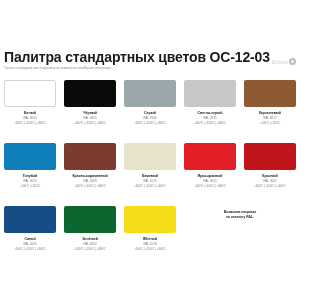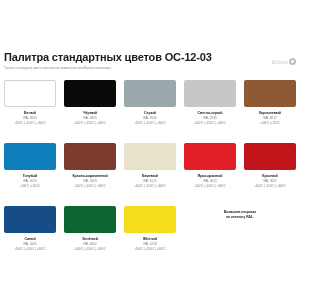--- a/index.html
+++ b/index.html
@@ -31,21 +31,21 @@
   .header {
     position: absolute;
     left: 0;
     top: 52px;
     width: 300px;
     height: 26px;
     box-sizing: border-box;
     padding: 0 4px;
   }
   .title {
-    font-size: 11px;
+    font-size: 14px;
     font-weight: bold;
     letter-spacing: -0.15px;
     color: #1b1b1b;
     line-height: 10px;
     margin: 0;
     white-space: nowrap;
   }
   .subtitle {
     font-size: 3.1px;
     color: #8d8d8d;

